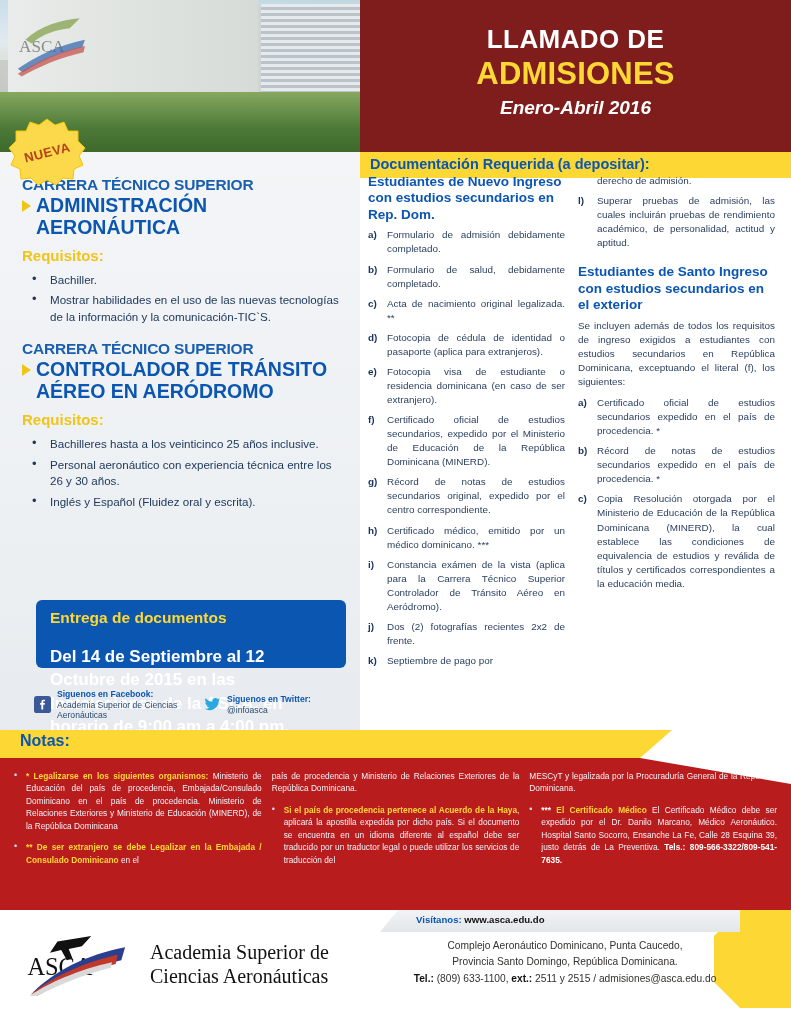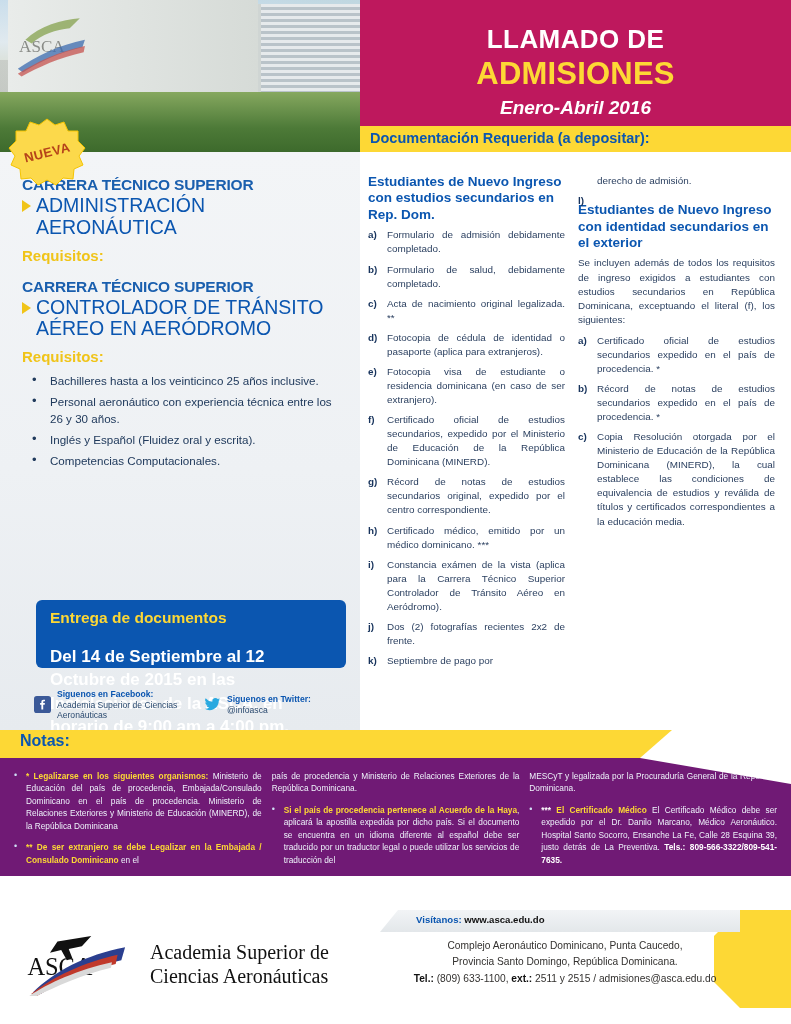--- a/index.html
+++ b/index.html
@@ -34,21 +34,21 @@
     background:linear-gradient(to bottom,#86a85f,#4d7a38 60%,#3d6a2c);}
   #hero-green2{ position:absolute; left:430px; top:60px; width:361px; height:92px;
     background:radial-gradient(ellipse at 40% 60%, #7fae55 0%, #4f8034 60%, #3b6b27 100%);}
   #hero-road{ position:absolute; left:430px; top:118px; width:361px; height:34px;
     background:linear-gradient(to bottom,#b9b6ad,#9a968c);}
   #hero-logo{ position:absolute; left:14px; top:14px; width:76px; height:64px; opacity:.85;}
 
   
   #header-panel{
     position:absolute; left:360px; top:0; width:431px; height:152px;
-    background:#be185d; color:#fff; text-align:center;
+    background:#7f1d1d; color:#fff; text-align:center;
   }
   #header-panel .l1{ font-size:26px; font-weight:bold; letter-spacing:.4px; margin-top:24px; color:#ffffff;}
   #header-panel .l2{ font-size:31px; font-weight:bold; color:#fdd835; letter-spacing:.2px; margin-top:1px;text-align:center;}
   #header-panel .l3{ font-size:19px; font-weight:bold; font-style:italic; color:#fff; margin-top:5px;}
 
   
   #nueva{
     position:absolute; left:8px; top:118px; width:78px; height:68px; z-index:6;
   }
   #nueva svg{ display:block; }
@@ -60,21 +60,21 @@
   }
 
   
   #left{
     position:absolute; left:0; top:152px; width:360px; height:578px;
     background:linear-gradient(to bottom,#f3f5f7 0%, #eef1f4 55%, #e7ebef 100%);
     padding:24px 18px 0 22px;
   }
   .prog{ margin-bottom:4px; }
   .prog .kicker{ font-size:15.5px; font-weight:bold; color:#1a5fae; letter-spacing:-.2px; }
-  .prog .title{ position:relative; font-size:19.5px; font-weight:normal; color:#0b56b0; line-height:1.12; padding-left:14px; margin-top:1px;}
+  .prog .title{ position:relative; font-size:19.5px; font-weight:bold; color:#0b56b0; line-height:1.12; padding-left:14px; margin-top:1px;}
   .prog .title:before{
     content:""; position:absolute; left:0; top:5px;
     border-left:9px solid #f0c419; border-top:6px solid transparent; border-bottom:6px solid transparent;
   }
   .req-head{ font-size:15px; font-weight:bold; color:#f0c419; margin-top:8px; }
   ul.req{ list-style:none; margin-top:8px; }
   ul.req li{ position:relative; font-size:11.6px; color:#203a5c; line-height:1.45; padding-left:28px; margin-bottom:4px; }
   ul.req li:before{ content:"•"; position:absolute; left:10px; top:-2px; font-size:13px; color:#203a5c;}
 
   #entrega{
@@ -85,21 +85,21 @@
   #entrega .b{ font-size:17px; font-weight:bold; line-height:1.38; margin-top:18px;}
 
   #social{ position:absolute; left:34px; top:688px; width:330px; height:32px; display:flex; gap:18px; }
   .soc{ display:flex; align-items:center; gap:6px; width:152px;}
   .soc .ico{ width:17px; height:17px; flex:none; margin-top:1px;}
   .soc .t1{ font-size:8.6px; font-weight:bold; color:#0b56b0; }
   .soc .t2{ font-size:8.6px; color:#2b4a6f; margin-top:1px; }
 
   
   #doc-bar{
-    position:absolute; left:360px; top:126px; width:431px; height:26px;
+    position:absolute; left:360px; top:152px; width:431px; height:26px;
     background:#fdd835; color:#0b56b0; font-size:14.5px; font-weight:bold;
     padding:4px 0 4px 10px;
   }
   #doc-body{ position:absolute; left:360px; top:174px; width:431px; height:552px; }
   .dcol{ position:absolute; top:0; width:197px; }
   #dcol1{ left:8px; }
   #dcol2{ left:218px; }
   .dhead{ font-size:13.5px; font-weight:bold; color:#0b56b0; line-height:1.22; margin-bottom:5px;}
   ol.alpha{ list-style:none; }
   ol.alpha li{ position:relative; padding-left:19px; font-size:9.9px; color:#2a3f5f; line-height:1.42; margin-bottom:6px; text-align:justify;}
@@ -110,21 +110,21 @@
   
   #notas-bar{
     position:absolute; left:0; top:730px; width:791px; height:28px;
   }
   #notas-bar .yl{
     position:absolute; left:0; top:0; width:791px; height:28px; background:#fdd835;
     clip-path: polygon(0 0, 672px 0, 640px 28px, 0 28px);
   }
   #notas-bar .lbl{ position:absolute; left:20px; top:2px; font-size:16px; font-weight:bold; color:#0b56b0;}
   #notas-box{
-    position:absolute; left:0; top:758px; width:791px; height:118px; background:#701a75; color:#fff;
+    position:absolute; left:0; top:758px; width:791px; height:152px; background:#b91c1c; color:#fff;
     clip-path: polygon(0 0, 640px 0, 791px 26px, 791px 152px, 0 152px);
   }
   .ncols{ display:flex; padding:12px 14px 0 14px; gap:10px;}
   .ncol{ width:252px; }
   .nitem{ position:relative; padding-left:12px; font-size:8.3px; line-height:1.5; text-align:justify; margin-bottom:9px; color:#eef3fb;}
   .nitem:before{ content:"•"; position:absolute; left:0; top:-1px; font-size:9px; color:#cfe0f5;}
   .nitem .hl{ color:#fdd835; font-weight:bold; }
   .nitem .wh{ color:#ffffff; font-weight:bold; }
   .nplain{ padding-left:0; }
   .nplain:before{ content:""; }
@@ -186,31 +186,34 @@
   </svg>
   <div class="txt">NUEVA</div>
 </div>
 
 <div id="left">
 
   <div class="prog">
     <div class="kicker">CARRERA TÉCNICO SUPERIOR</div>
     <div class="title">ADMINISTRACIÓN AERONÁUTICA</div>
     <div class="req-head">Requisitos:</div>
+    <ul class="req">
+      <li>Bachiller.</li>
+      <li>Mostrar habilidades en el uso de las nuevas tecnologías de la información y la comunicación-TIC`S.</li>
+    </ul>
   </div>
 
   <div class="prog" style="margin-top:14px;">
     <div class="kicker">CARRERA TÉCNICO SUPERIOR</div>
     <div class="title">CONTROLADOR DE TRÁNSITO AÉREO EN AERÓDROMO</div>
     <div class="req-head">Requisitos:</div>
     <ul class="req">
       <li>Bachilleres hasta a los veinticinco 25 años inclusive.</li>
       <li>Personal aeronáutico con experiencia técnica entre los 26 y 30 años.</li>
       <li>Inglés y Español (Fluidez oral y escrita).</li>
-      <li>Competencias Computacionales.</li>
     </ul>
   </div>
 </div>
 
 <div id="entrega">
   <div class="h">Entrega de documentos</div>
   <div class="b">Del 14 de Septiembre al 12 Octubre de 2015 en las Instalaciones de la ASCA, en horario de 9:00 am a 4:00 pm.</div>
 </div>
 
 <div id="social">
@@ -252,23 +255,23 @@
       <li><span class="m">h)</span><span>Certificado médico, emitido por un médico dominicano. ***</span></li>
       <li><span class="m">i)</span><span>Constancia exámen de la vista (aplica para la Carrera Técnico Superior Controlador de Tránsito Aéreo en Aeródromo).</span></li>
       <li><span class="m">j)</span><span>Dos (2) fotografías recientes 2x2 de frente.</span></li>
       <li><span class="m">k)</span><span>Septiembre de pago por</span></li>
     </ol>
   </div>
 
   <div class="dcol" id="dcol2">
     <div class="cont-line">derecho de admisión.</div>
     <ol class="alpha">
-      <li><span class="m">l)</span></li>
+      <li><span class="m">l)</span><span>Superar pruebas de admisión, las cuales incluirán pruebas de rendimiento académico, de personalidad, actitud y aptitud.</span></li>
     </ol>
-    <div class="dhead" style="margin-top:14px;">Estudiantes de Nuevo Ingreso con identidad secundarios en el exterior</div>
+    <div class="dhead" style="margin-top:14px;">Estudiantes de Santo Ingreso con estudios secundarios en el exterior</div>
     <p class="dpara">Se incluyen además de todos los requisitos de ingreso exigidos a estudiantes con estudios secundarios en República Dominicana, exceptuando el literal (f), los siguientes:</p>
     <ol class="alpha">
       <li><span class="m">a)</span><span>Certificado oficial de estudios secundarios expedido en el país de procedencia. *</span></li>
       <li><span class="m">b)</span><span>Récord de notas de estudios secundarios expedido en el país de procedencia. *</span></li>
       <li><span class="m">c)</span><span>Copia Resolución otorgada por el Ministerio de Educación de la República Dominicana (MINERD), la cual establece las condiciones de equivalencia de estudios y reválida de títulos y certificados correspondientes a la educación media.</span></li>
     </ol>
   </div>
 
 </div>
 

